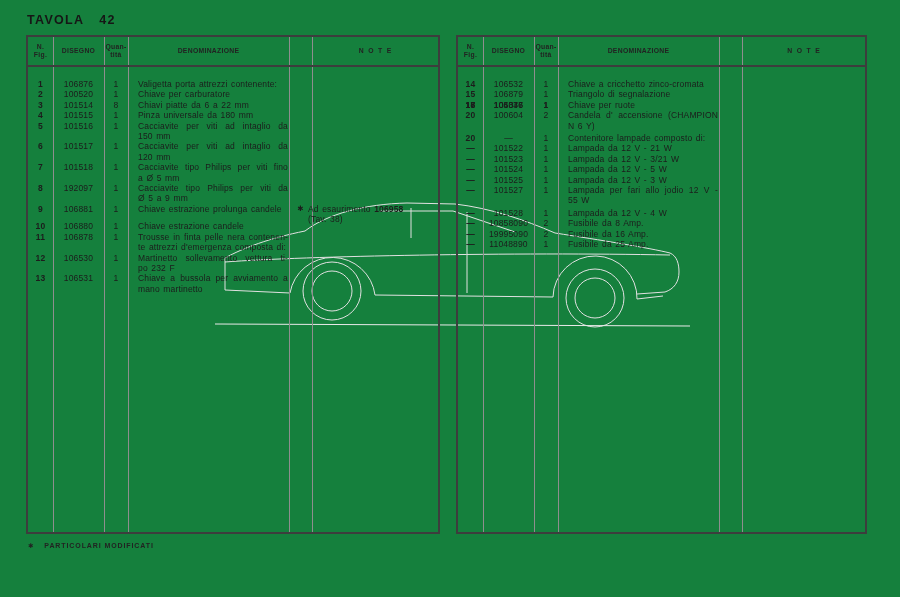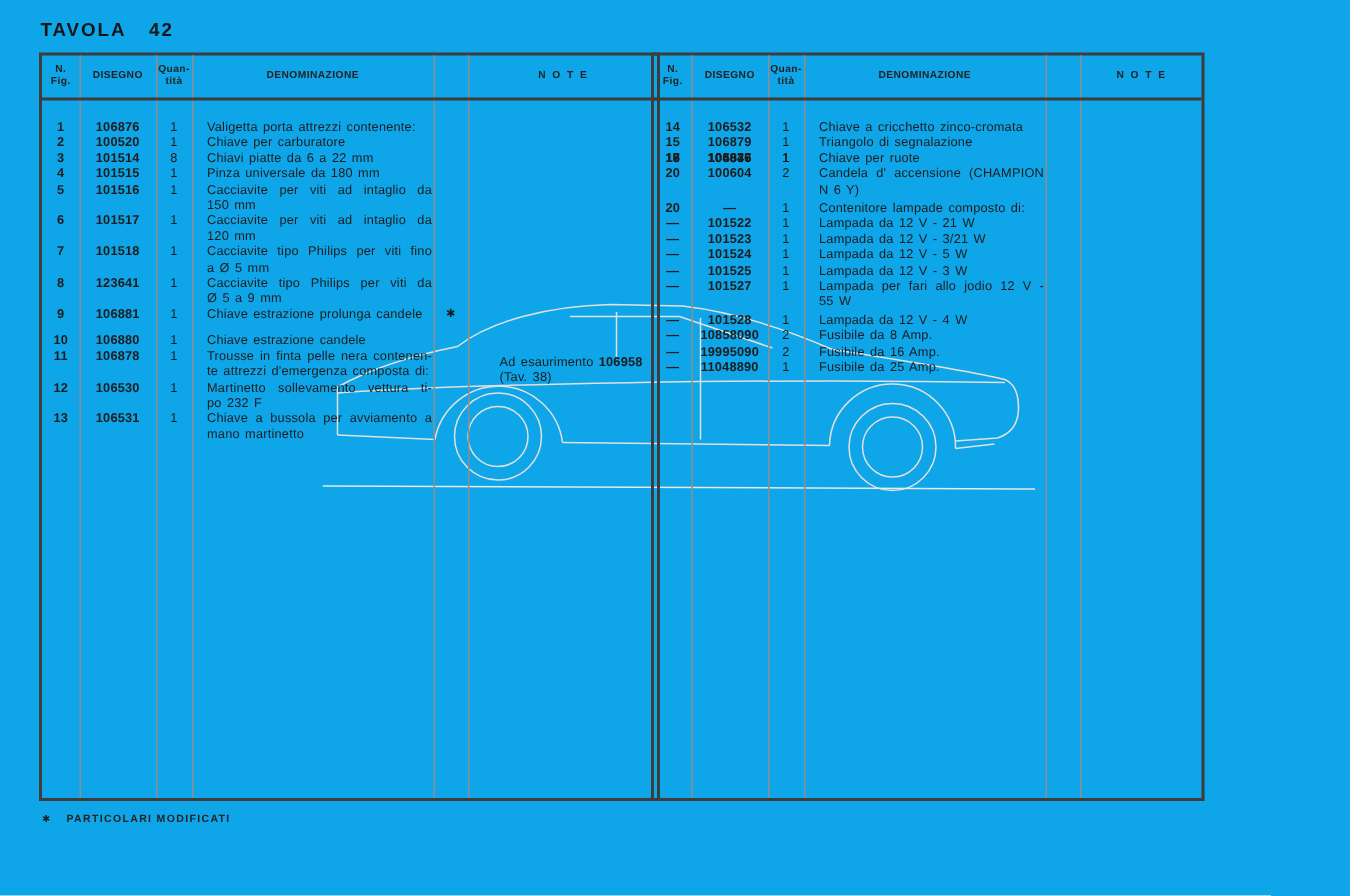--- a/index.html
+++ b/index.html
@@ -1,32 +1,32 @@
 <!DOCTYPE html>
 <html><head>
 <meta charset="utf-8">
 <style>
   html,body{margin:0;padding:0;background:#fff;}
   .page{
     position:relative;width:900px;height:597px;overflow:hidden;
-    background:#0ea5e9;color:#1e1e1e;
+    background:#15803d;color:#1e1e1e;
     font-family:"Liberation Sans", sans-serif;
   }
   .page-title{
     position:absolute;left:27px;top:13px;
     font-size:12.5px;font-weight:bold;letter-spacing:1.3px;color:#161616;
   }
   .page-title .tnum{margin-left:15px;}
   .watermark{position:absolute;left:215px;top:190px;z-index:0;}
   .parts-table{
     position:absolute;top:35px;height:499px;z-index:1;
     border:2px solid #3d3d3d;background:transparent;box-sizing:border-box;
   }
   .t-left{left:26px;width:414px;}
-  .t-right{left:434px;width:369px;}
+  .t-right{left:456px;width:411px;}
   .thead{
     position:absolute;top:0;left:0;right:0;height:28px;
     border-bottom:2px solid #3d3d3d;
   }
   .th{
     position:absolute;top:0;bottom:0;
     display:flex;align-items:center;justify-content:center;
     font-size:6.8px;font-weight:bold;line-height:7.6px;
     text-align:center;white-space:pre-line;color:#222;
     letter-spacing:0.3px;
@@ -40,28 +40,28 @@
   .hc5{left:284px;right:0}
   .vline{position:absolute;top:0;bottom:0;width:1px;background:#8e8e8e;}
   .v0{left:25px}.v1{left:76px}.v2{left:100px}.v3{left:261px}.v4{left:284px}
   .tbody{position:absolute;top:30px;left:0;right:0;padding-top:12px;}
   .row{position:relative;}
   .cell{
     position:absolute;top:0;font-size:8.5px;line-height:10.4px;
     letter-spacing:0.15px;word-spacing:1px;color:#1c1c1c;
   }
   .c-fig{left:0;width:25px;text-align:center;font-weight:bold;}
-  .c-dis{left:25px;width:51px;text-align:center;font-weight:bold;}
+  .c-dis{left:25px;width:51px;text-align:center;font-weight:normal;}
   .c-qty{left:76px;width:24px;text-align:center;}
   .c-denom{
     position:relative;top:auto;margin-left:104px;width:161px;
     padding:0 5px 0 6px;box-sizing:border-box;min-height:10.4px;
   }
   .c-star{left:261px;width:23px;text-align:center;font-size:7.5px;}
-  .c-note{left:297px;right:0;padding-left:8px;box-sizing:border-box;margin-top:32px;}
+  .c-note{left:272px;right:0;padding-left:8px;box-sizing:border-box;}
   .dline,.nline{min-height:10.4px;}
   .dline.just{text-align:justify;text-align-last:justify;}
   .page-footer{
     position:absolute;left:28px;top:542px;z-index:1;
     font-size:7px;font-weight:bold;letter-spacing:0.9px;color:#222;
   }
   .page-footer .fsym{font-size:6.5px;margin-right:10px;font-weight:normal;}
 </style>
 </head>
 <body>
@@ -157,21 +157,21 @@
           <div class="cell c-fig">7</div>
           <div class="cell c-dis">101518</div>
           <div class="cell c-qty">1</div>
           <div class="cell c-denom">
             <div class="dline just">Cacciavite tipo Philips per viti fino</div>
             <div class="dline">a Ø 5 mm</div>
           </div>
         </div>
         <div class="row">
           <div class="cell c-fig">8</div>
-          <div class="cell c-dis">123641</div>
+          <div class="cell c-dis">192097</div>
           <div class="cell c-qty">1</div>
           <div class="cell c-denom">
             <div class="dline just">Cacciavite tipo Philips per viti da</div>
             <div class="dline">Ø 5 a 9 mm</div>
           </div>
         </div>
         <div class="row">
           <div class="cell c-fig">9</div>
           <div class="cell c-dis">106881</div>
           <div class="cell c-qty">1</div>

